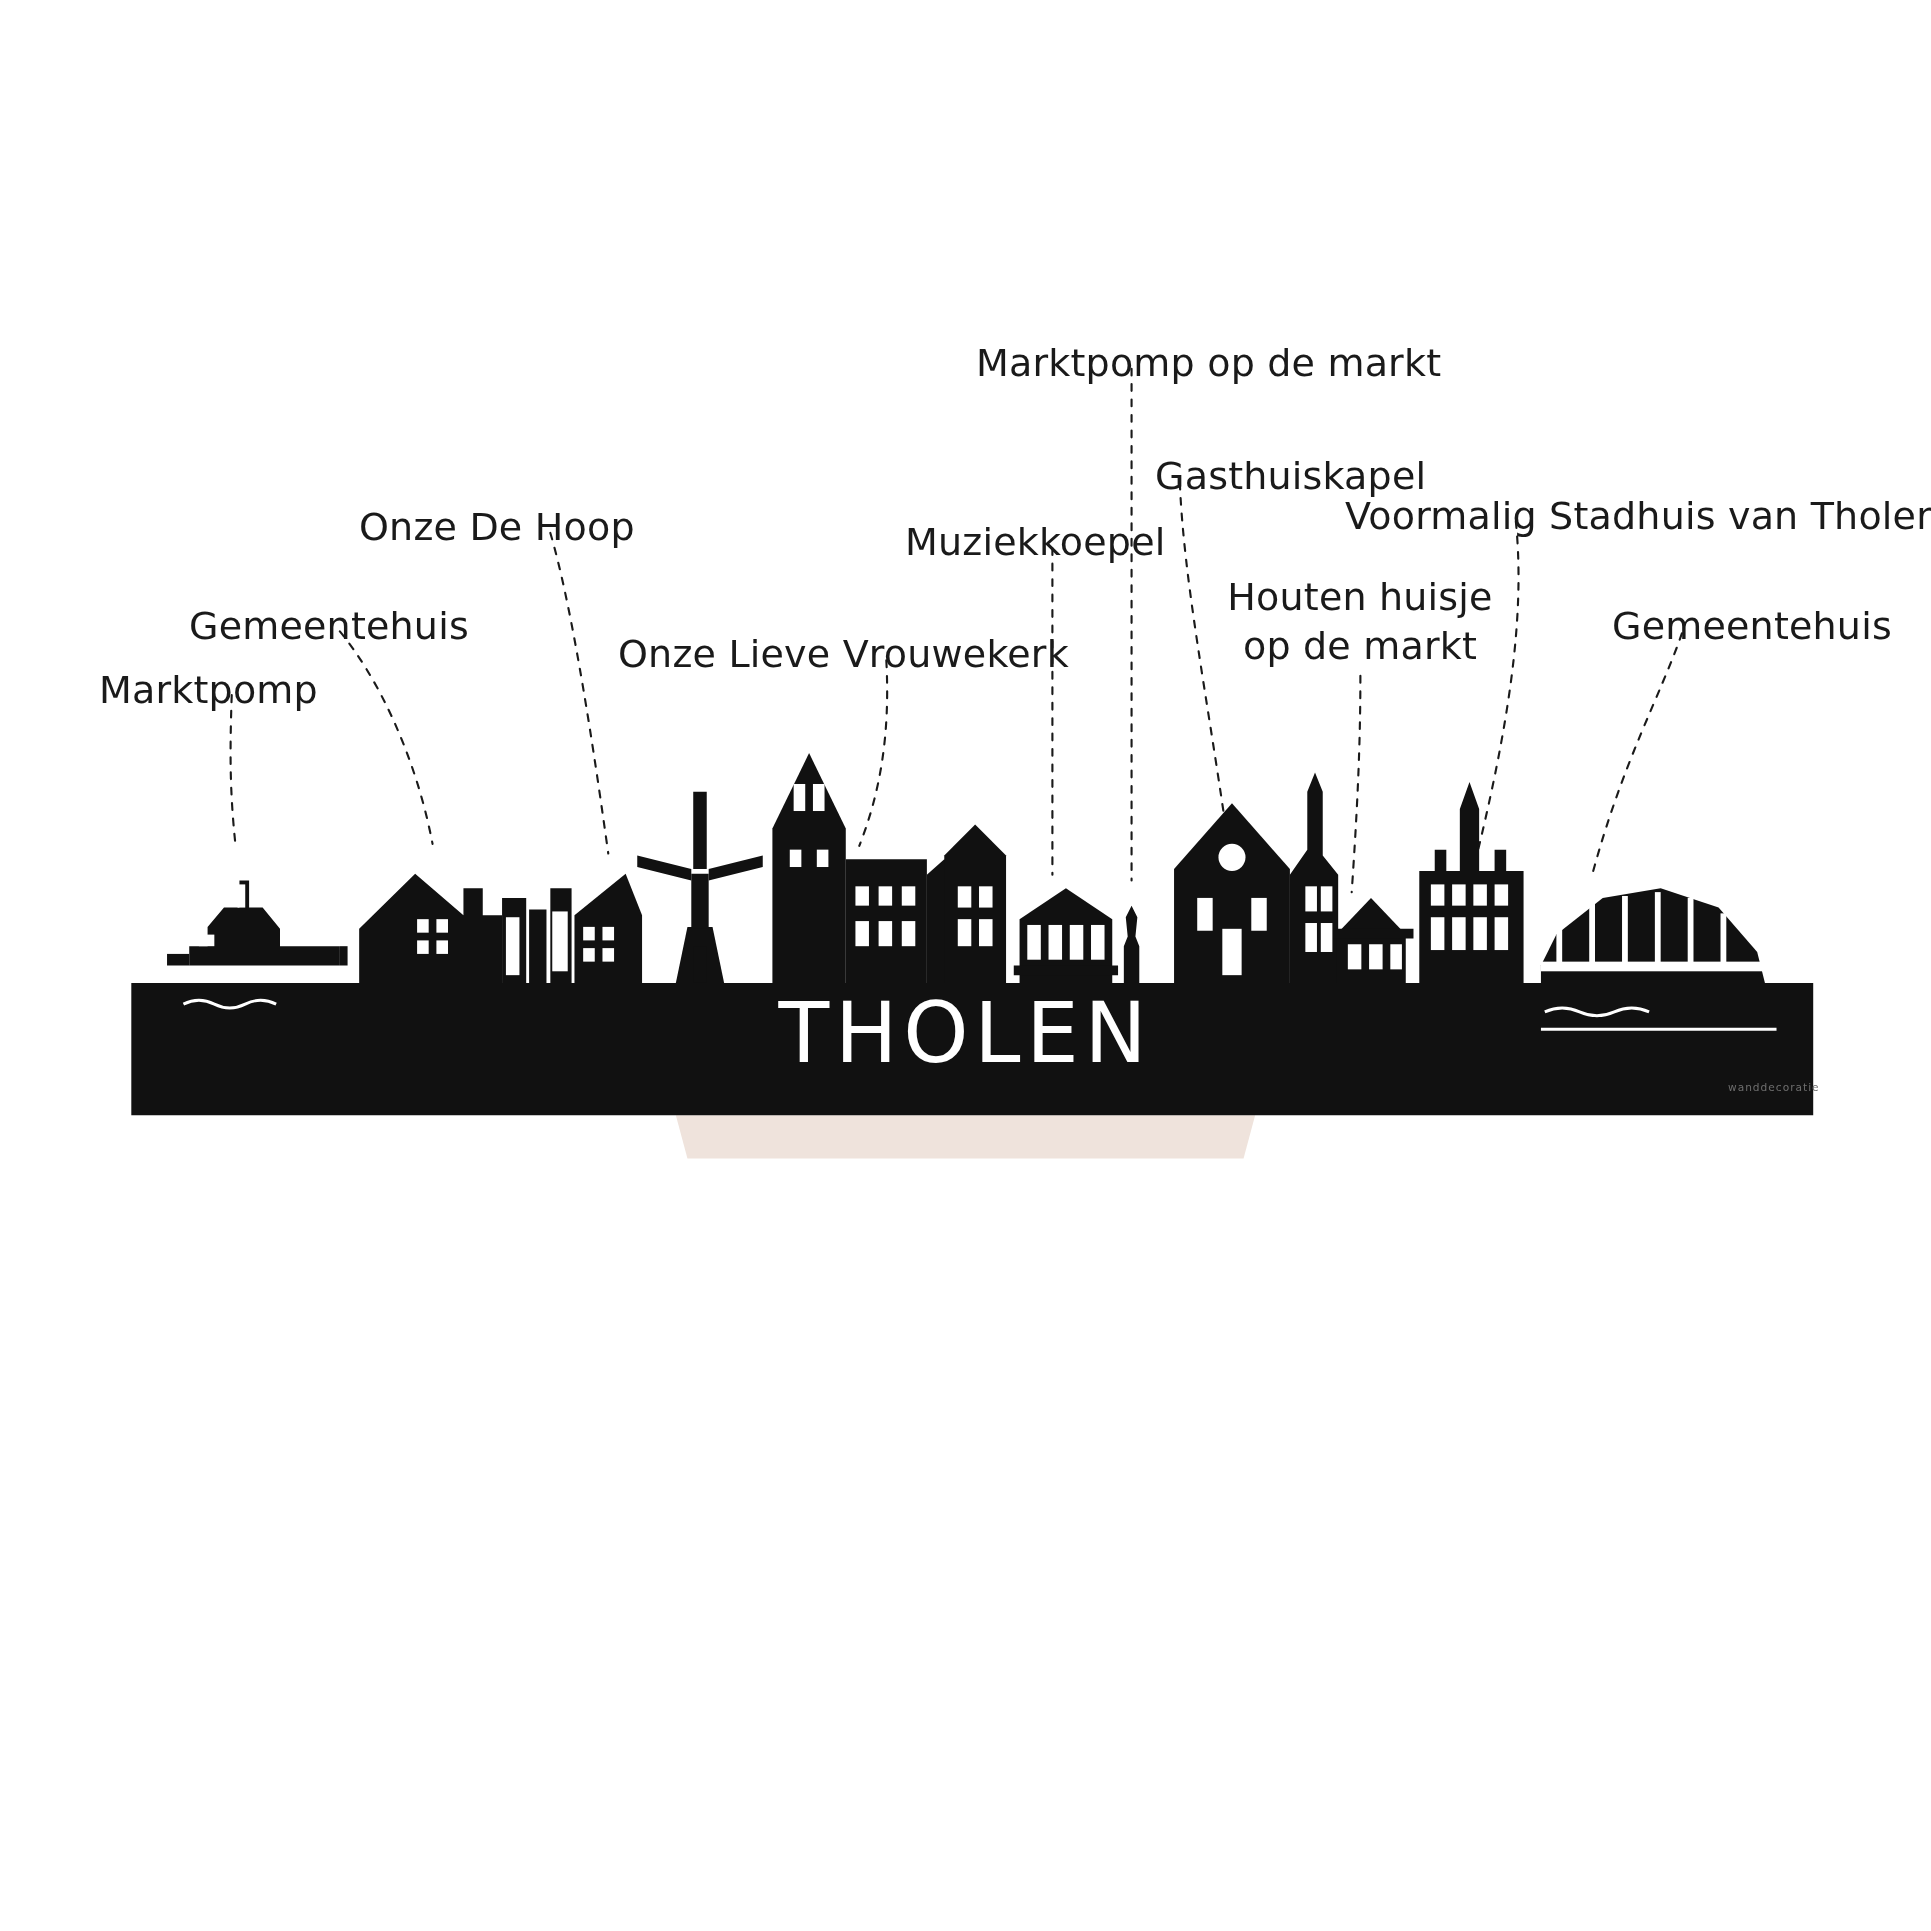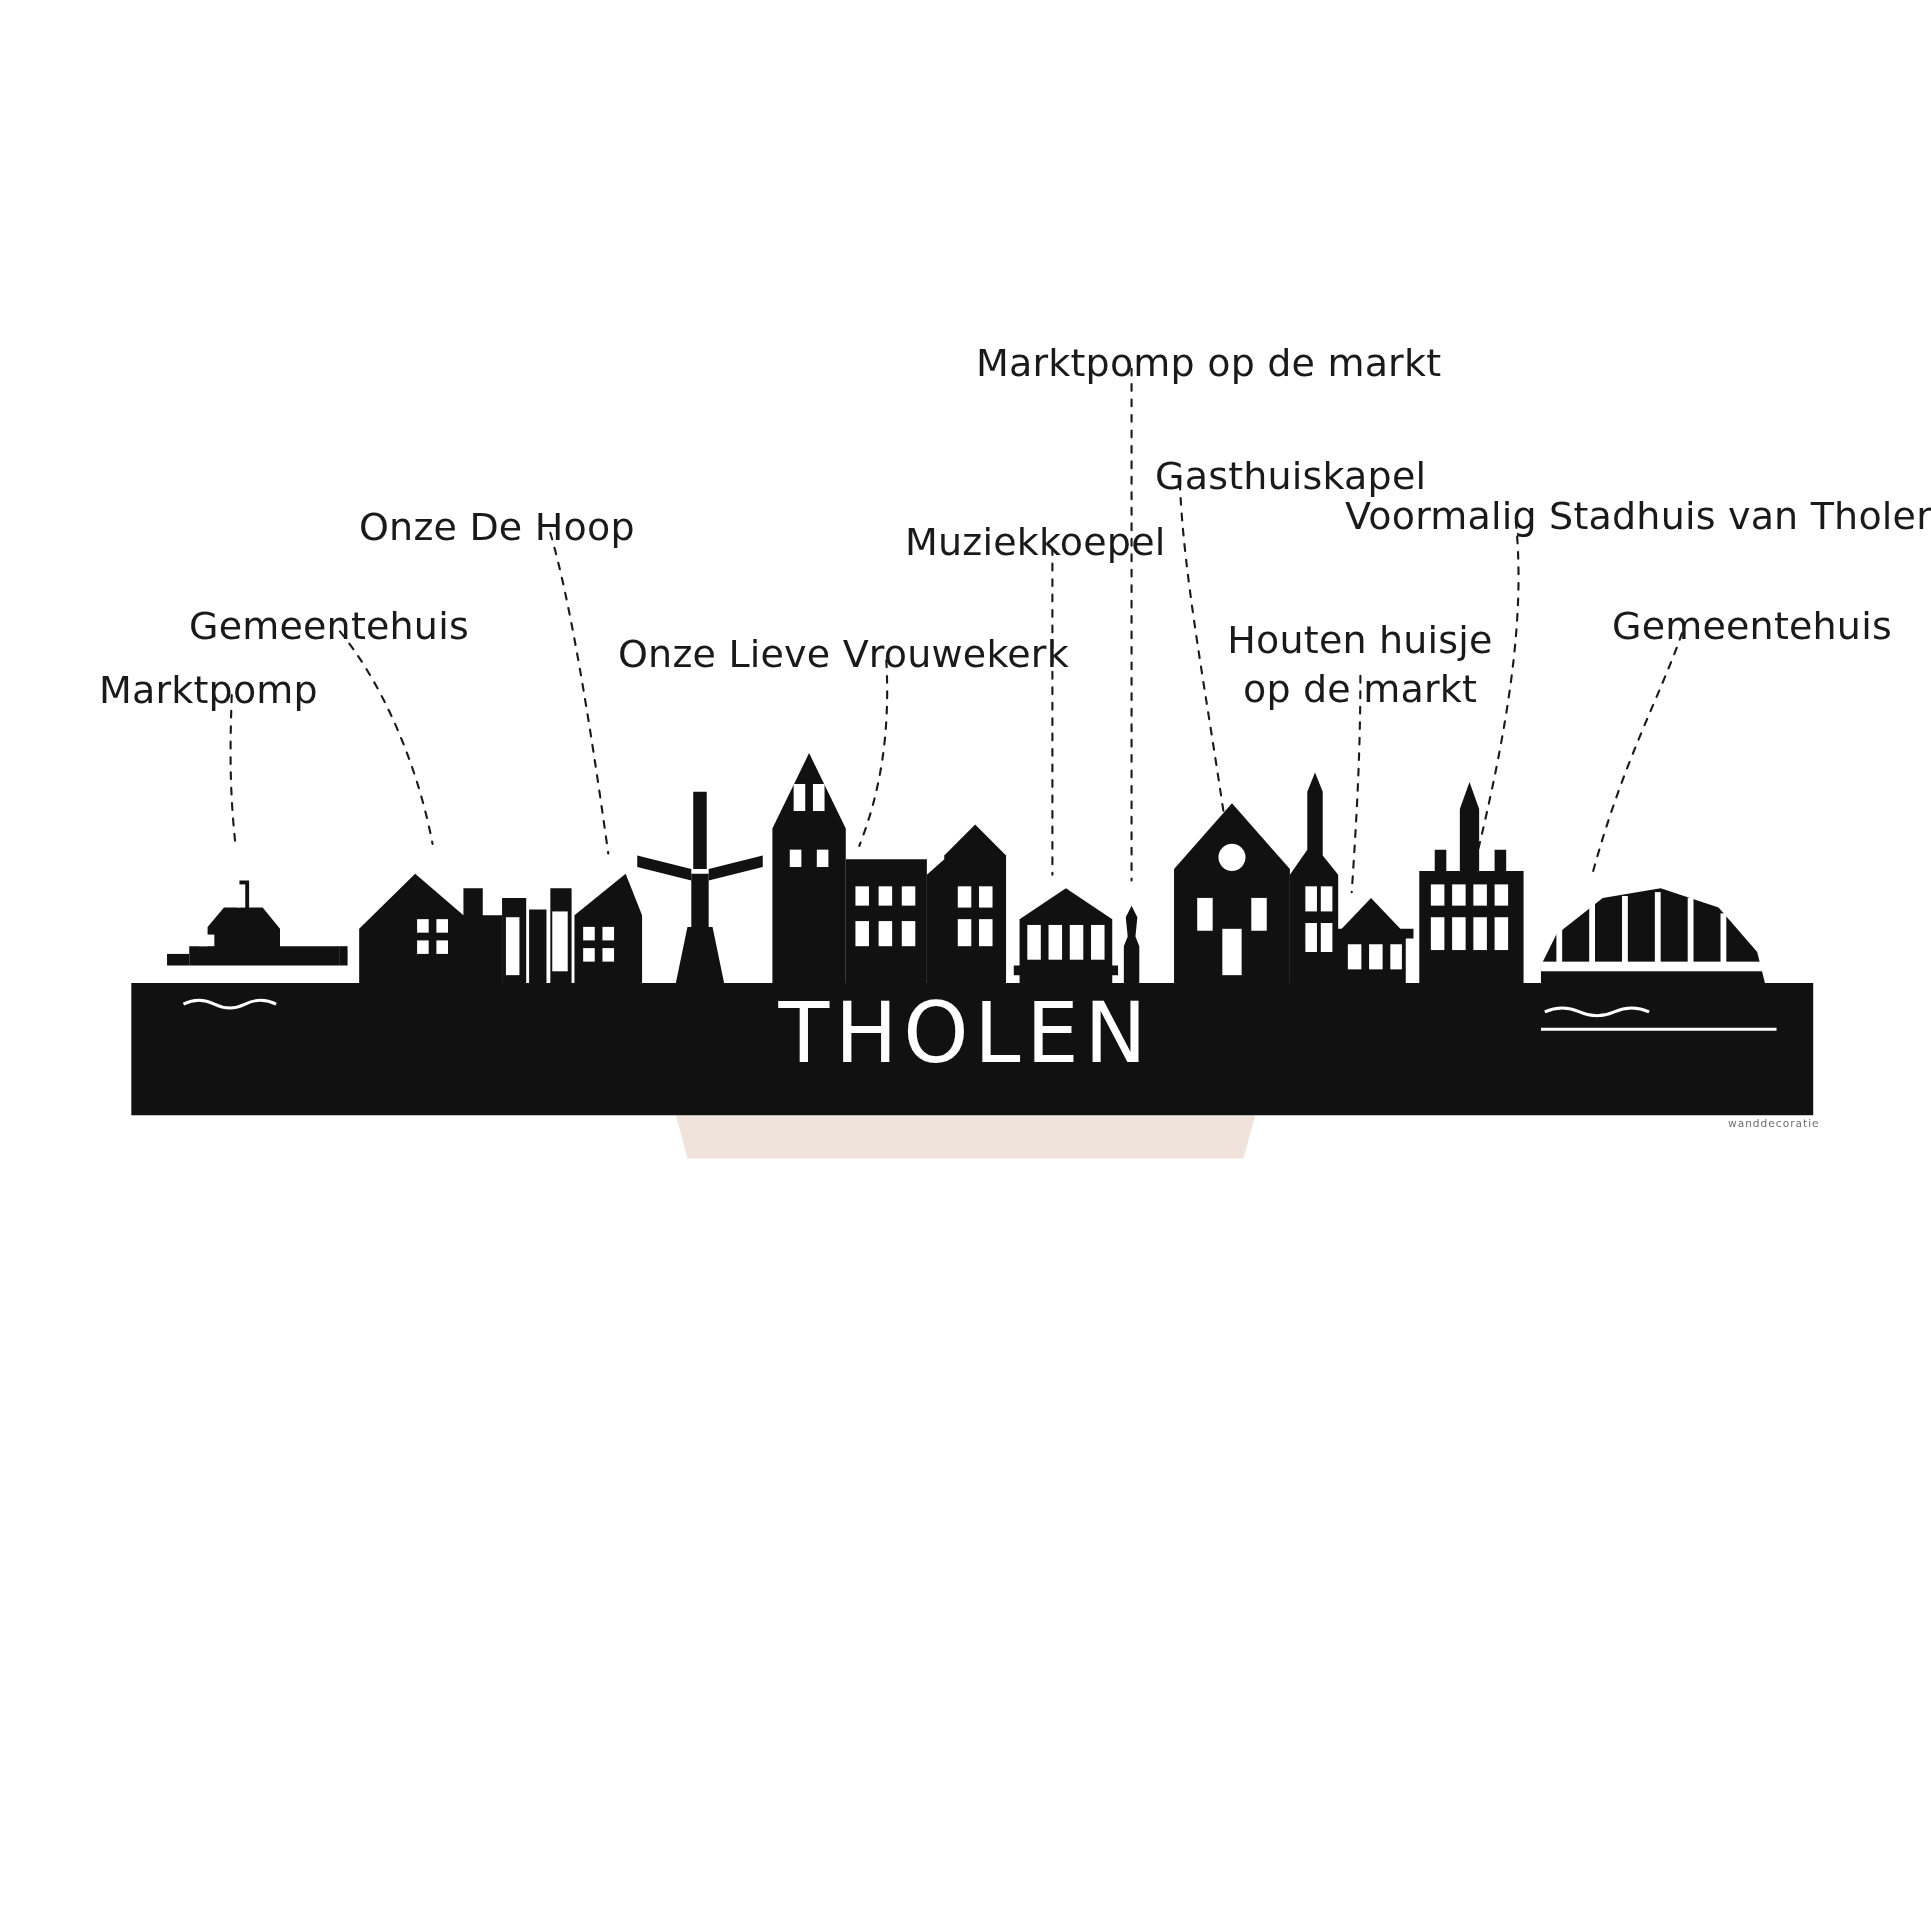--- a/index.html
+++ b/index.html
@@ -186,21 +186,21 @@
   </svg>
 
   <div id="labels">
       <div class="label left" style="left: 99px; top: 666px;">Marktpomp</div>
       <div class="label left" style="left: 189px; top: 602px;">Gemeentehuis</div>
       <div class="label left" style="left: 359px; top: 503px;">Onze De Hoop</div>
       <div class="label left" style="left: 618px; top: 630px;">Onze Lieve Vrouwekerk</div>
       <div class="label left" style="left: 905px; top: 518px;">Muziekkoepel</div>
       <div class="label left" style="left: 976px; top: 339px;">Marktpomp op de markt</div>
       <div class="label left" style="left: 1155px; top: 452px;">Gasthuiskapel</div>
-      <div class="label center" style="left: 1360px; top: 616px;">Houten huisje
+      <div class="label center" style="left: 1360px; top: 573px;">Houten huisje
 op de markt</div>
       <div class="label left" style="left: 1345px; top: 492px;">Voormalig Stadhuis van Tholen</div>
       <div class="label left" style="left: 1612px; top: 602px;">Gemeentehuis</div>
     </div>
 
-  <div class="brandmark" style="left:1728px; top:1081px;margin-top:36px;">wanddecoratie</div>
+  <div class="brandmark" style="left:1728px; top:1081px;">wanddecoratie</div>
 </div>
 
 
 </body></html>

